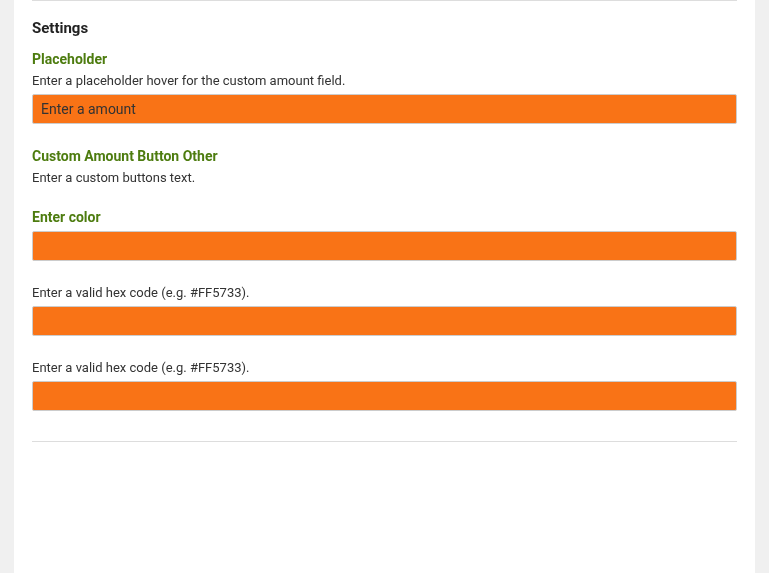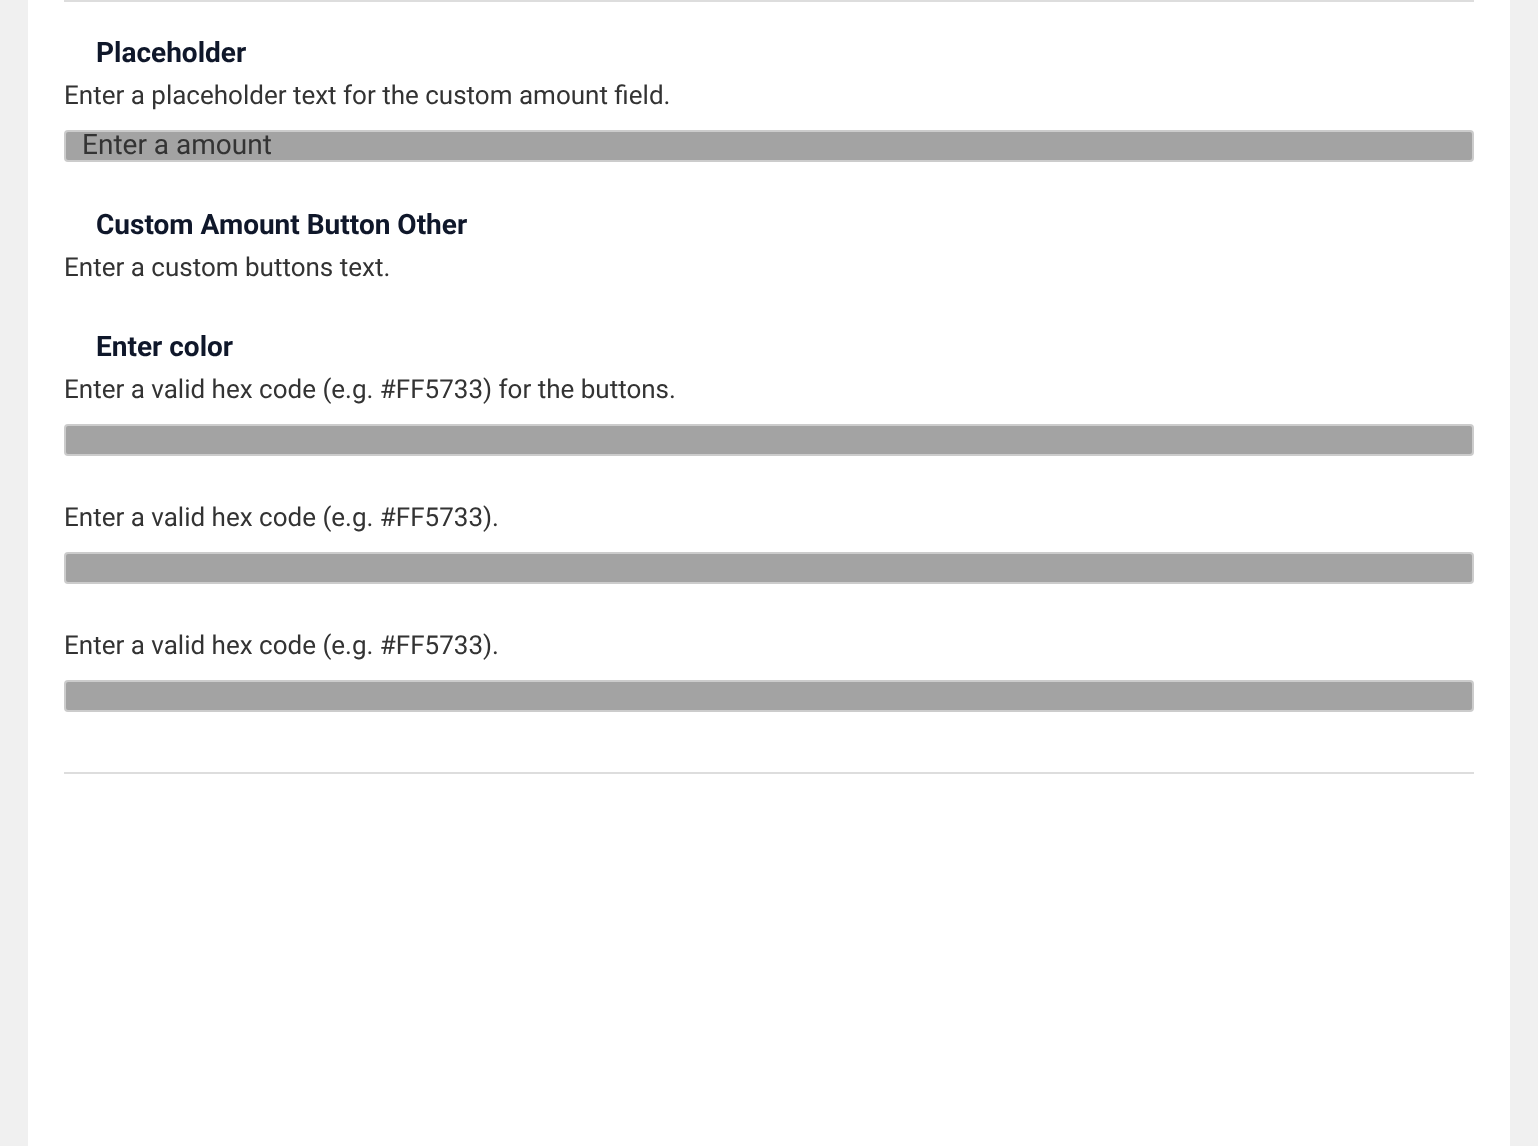--- a/index.html
+++ b/index.html
@@ -29,67 +29,66 @@
       font-weight: 700;
       color: #222;
       margin-bottom: 14px;
     }
     .field-group {
       margin-bottom: 24px;
     }
     .field-label {
       font-size: 14px;
       font-weight: 700;
-      color: #0f172a;
+      color: #4d7c0f;
       margin-bottom: 6px;
-      margin-left: 16px;
     }
     .field-description {
       font-size: 13px;
       color: #333;
       font-weight: 400;
       margin-bottom: 6px;
     }
     .field-input {
       width: 100%;
-      height: 16px;
+      height: 30px;
       padding: 4px 8px;
       font-size: 14px;
       color: #333;
       border: 1px solid #ccc;
       border-radius: 2px;
-      background: #a3a3a3;
+      background: #f97316;
       font-family: inherit;
     }
     .divider-bottom {
       border-top: 1px solid #ddd;
       margin-top: 30px;
     }
   </style>
 </head>
 <body>
 
 <div class="panel">
   <div class="divider-top"></div>
 
+  <h2 class="section-heading">Settings</h2>
 
   <div class="field-group">
     <div class="field-label">Placeholder</div>
-    <div class="field-description">Enter a placeholder text for the custom amount field.</div>
+    <div class="field-description">Enter a placeholder hover for the custom amount field.</div>
     <input type="text" class="field-input" value="Enter a amount" style="">
   </div>
 
   <div class="field-group">
     <div class="field-label">Custom Amount Button Other</div>
     <div class="field-description">Enter a custom buttons text.</div>
   </div>
 
   <div class="field-group">
     <div class="field-label">Enter color</div>
-    <div class="field-description">Enter a valid hex code (e.g. #FF5733) for the buttons.</div>
     <input type="text" class="field-input" value="" style="">
   </div>
 
   <div class="field-group">
     <div class="field-description">Enter a valid hex code (e.g. #FF5733).</div>
     <input type="text" class="field-input" value="" style="">
   </div>
 
   <div class="field-group">
     <div class="field-description">Enter a valid hex code (e.g. #FF5733).</div>

